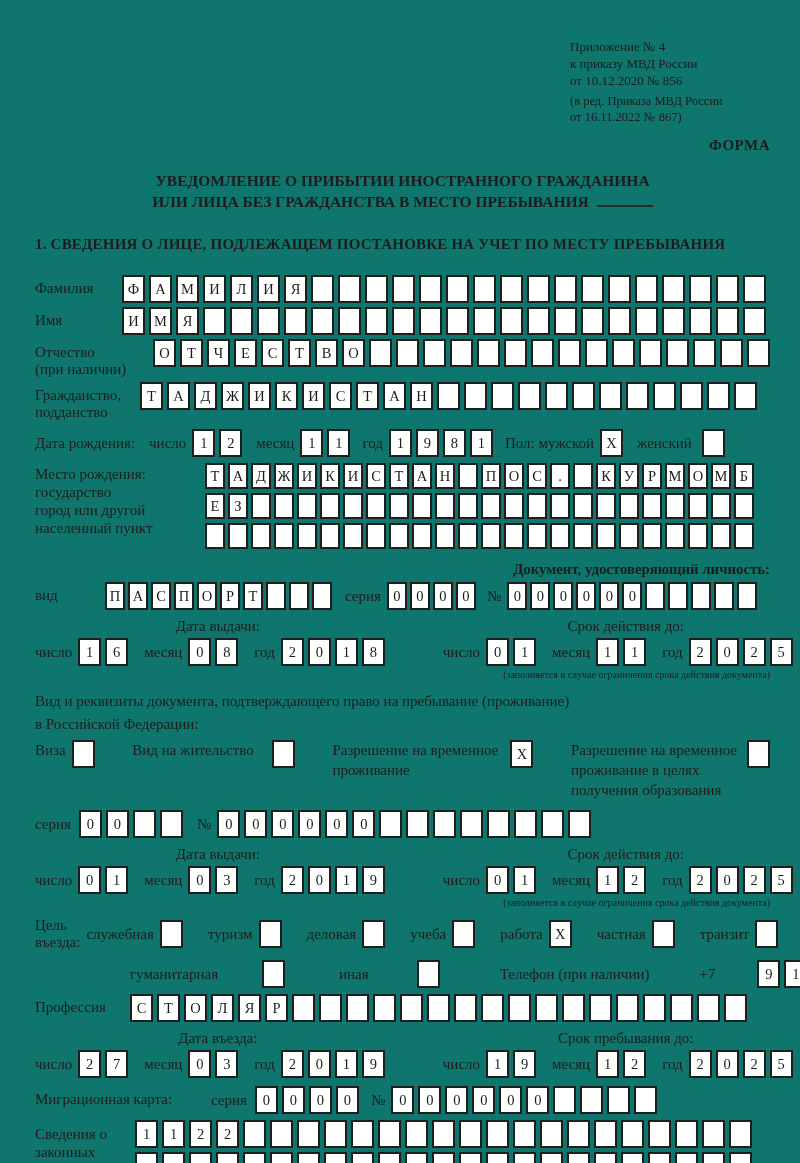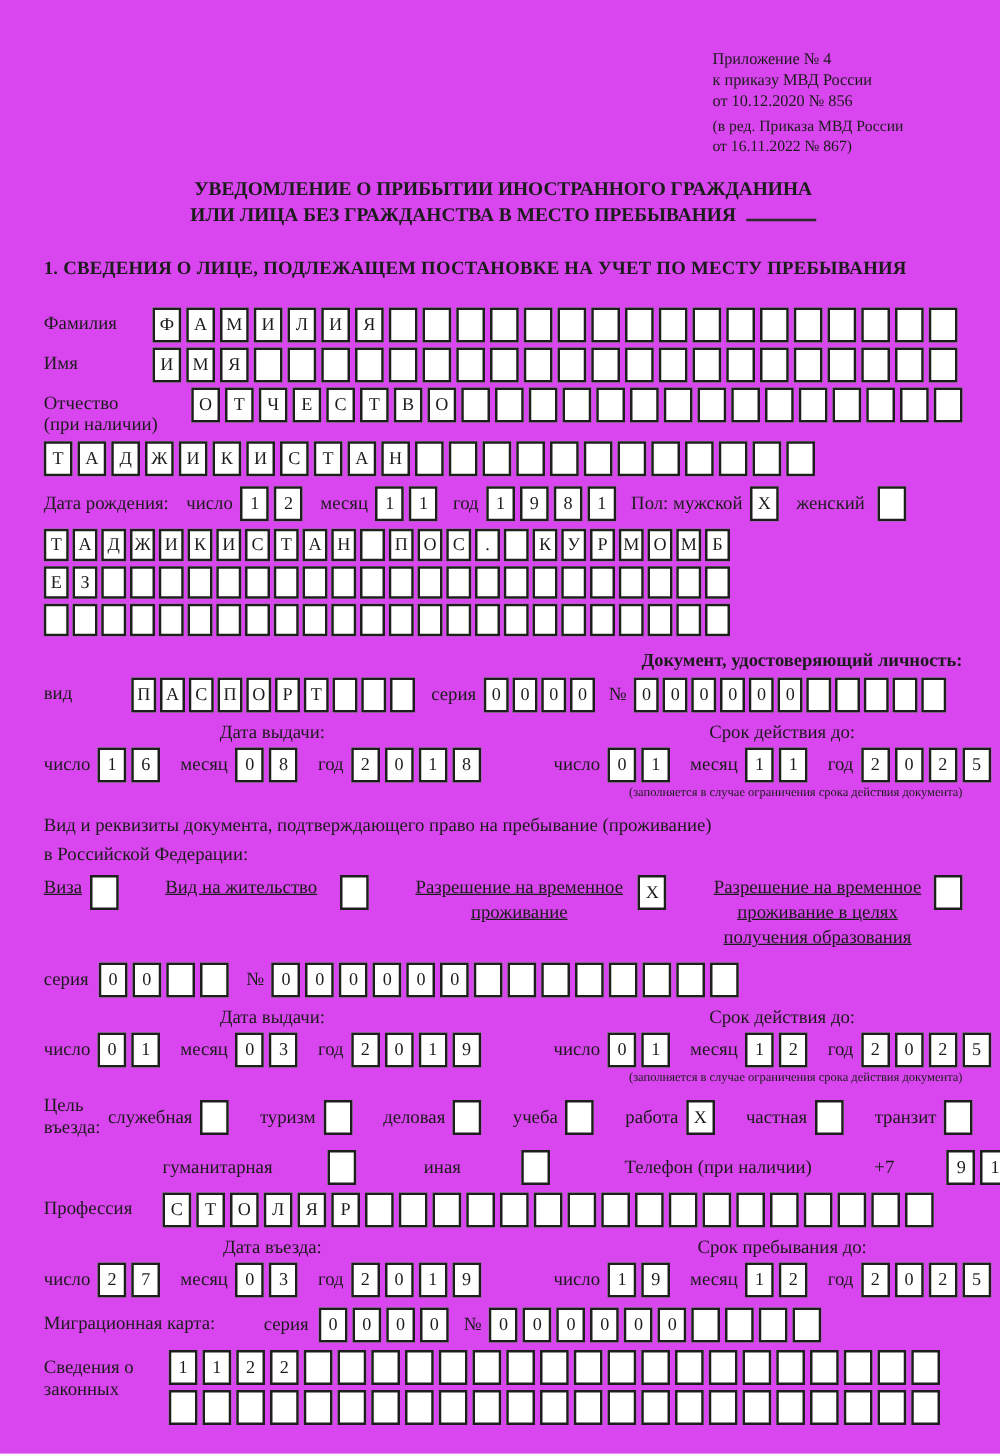--- a/index.html
+++ b/index.html
@@ -1,17 +1,17 @@
 <!DOCTYPE html>
 <html><head>
 <meta charset="utf-8">
 <style>
   html,body{margin:0;padding:0;background:#fff;}
   .page{position:relative;width:800px;height:1163px;box-sizing:border-box;
-    padding:38px 30px 0 35px;background:#d946ef;color:#1c1c1c;
+    padding:38px 30px 0 35px;background:#0f766e;color:#1c1c1c;
     font-family:"Liberation Serif","DejaVu Serif",serif;font-size:15px;overflow:hidden;}
   .annex{margin-left:auto;width:200px;font-size:13px;line-height:17px;}
   .annex-note{font-size:12.5px;line-height:16px;}
   .annex-note.first{margin-top:4px;}
   .forma{font-weight:bold;text-align:right;margin-top:12px;font-size:15px;letter-spacing:.5px;}
   .title{text-align:center;font-weight:bold;font-size:15.5px;line-height:21px;margin-top:16px;}
   .blank-underline{display:inline-block;width:56px;border-bottom:2px solid #2a2a2a;height:13px;margin-left:8px;}
   .sec-heading{font-weight:bold;font-size:15px;margin-top:24px;letter-spacing:.2px;}
   .frow{display:flex;align-items:flex-start;margin-top:4px;}
   .flabel{flex:0 0 auto;padding-top:5px;line-height:17px;}
@@ -30,39 +30,40 @@
   .dgroups{display:flex;margin-top:8px;align-items:flex-start;}
   .dg-title{text-align:center;margin-bottom:3px;}
   .dg-row{display:flex;align-items:center;}
   .dlabel{margin-right:6px;white-space:nowrap;}
   .dg-row .boxes{margin-right:12px;}
   .dg-right{margin-left:42px;}
   .note-right{text-align:right;font-size:10px;margin-top:3px;}
   .intro{margin-top:10px;line-height:23px;}
   .options-row{display:flex;justify-content:space-between;margin-top:4px;align-items:flex-start;}
   .opt{display:flex;align-items:flex-start;}
-  .opt-label{text-align:center;line-height:20px;text-decoration:underline;}
+  .opt-label{text-align:left;line-height:20px;}
   .opt .boxes{margin-left:10px;}
   .p-row{display:flex;align-items:center;margin-top:9px;}
   .p-row .boxes{margin-left:6px;}
   .p-lab{margin-left:25px;white-space:nowrap;}
   .mt6{margin-top:6px}.mt8{margin-top:8px}
 </style>
 </head>
 <body>
 
 <div class="page">
 
   <div class="annex">
     <div>Приложение № 4</div>
     <div>к приказу МВД России</div>
     <div>от 10.12.2020 № 856</div>
     <div class="annex-note first">(в ред. Приказа МВД России</div>
     <div class="annex-note">от 16.11.2022 № 867)</div>
   </div>
+  <div class="forma">ФОРМА</div>
 
   <div class="title">
     <div>УВЕДОМЛЕНИЕ О ПРИБЫТИИ ИНОСТРАННОГО ГРАЖДАНИНА</div>
     <div>
       <span>ИЛИ ЛИЦА БЕЗ ГРАЖДАНСТВА В МЕСТО ПРЕБЫВАНИЯ</span><span class="blank-underline"></span>
     </div>
   </div>
 
   <div class="sec-heading">1. СВЕДЕНИЯ О ЛИЦЕ, ПОДЛЕЖАЩЕМ ПОСТАНОВКЕ НА УЧЕТ ПО МЕСТУ ПРЕБЫВАНИЯ</div>
 
@@ -152,20 +153,24 @@
         <span class="cell"></span>
         <span class="cell"></span>
         <span class="cell"></span>
         <span class="cell"></span>
         <span class="cell"></span>
         <span class="cell"></span>
       </div>
   </div>
 
   <div class="frow">
+    <div class="flabel w105">
+      <div>Гражданство,</div>
+      <div>подданство</div>
+    </div>
     <div class="boxes">
         <span class="cell">Т</span>
         <span class="cell">А</span>
         <span class="cell">Д</span>
         <span class="cell">Ж</span>
         <span class="cell">И</span>
         <span class="cell">К</span>
         <span class="cell">И</span>
         <span class="cell">С</span>
         <span class="cell">Т</span>
@@ -209,20 +214,26 @@
     <span class="boxes cb">
         <span class="cell">X</span>
       </span>
     <span style="margin-left:14px;margin-right:10px;">женский</span>
     <span class="boxes cb">
         <span class="cell"></span>
       </span>
   </div>
 
   <div class="frow mt6">
+    <div class="flabel w170" style="line-height:18px;padding-top:2px;">
+      <div>Место рождения:</div>
+      <div>государство</div>
+      <div>город или другой</div>
+      <div>населенный пункт</div>
+    </div>
     <div class="stack">
       <div class="boxes bp">
           <span class="cell">Т</span>
           <span class="cell">А</span>
           <span class="cell">Д</span>
           <span class="cell">Ж</span>
           <span class="cell">И</span>
           <span class="cell">К</span>
           <span class="cell">И</span>
           <span class="cell">С</span>

